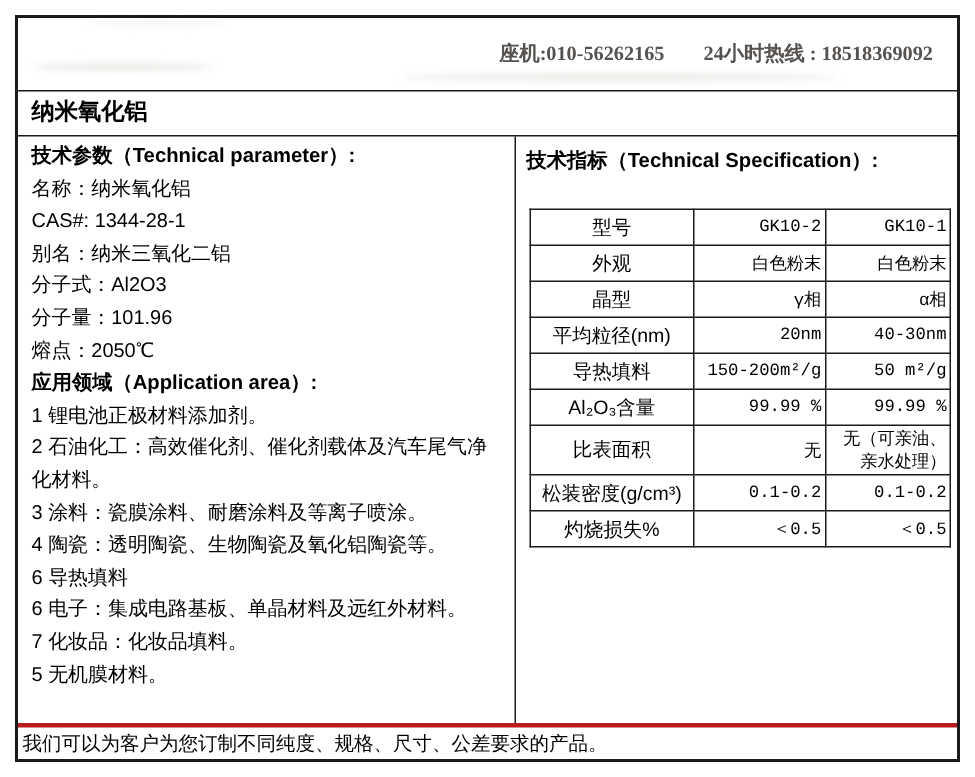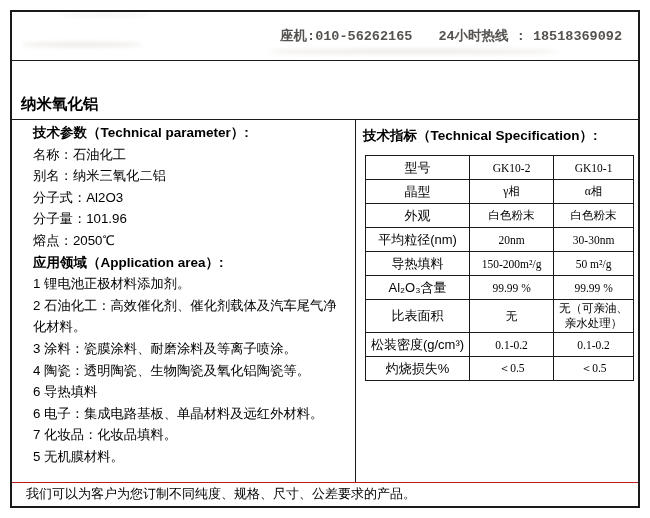--- a/index.html
+++ b/index.html
@@ -24,60 +24,60 @@
     background: transparent;
     display: flex; flex-direction: column;
     box-sizing: content-box;
   }
 
   .contact {
     height: 49px; box-sizing: border-box;
     border-bottom: 1px solid #1a1a1a;
     display: flex; justify-content: flex-end; align-items: center;
     gap: 26px; padding-right: 16px;
-    font-family: Liberation Mono, monospace;
+    font-family: Liberation Serif, serif;
     font-weight: bold; font-size: 13.5px; color: #55524f;
   }
 
   .titlebar {
     height: 30px; box-sizing: border-box;
     border-bottom: 1px solid #1a1a1a;
     line-height: 28px; padding-left: 9px;
-    font-weight: bold; font-size: 15.5px; margin-top: 29px;
+    font-weight: bold; font-size: 15.5px;
   }
 
   .main { flex: 1; display: flex; min-height: 0; }
 
   .left {
     width: 332px; box-sizing: border-box;
     border-right: 1px solid #1a1a1a;
     padding: 2px 12px 0 9px;
-    font-size: 13.3px; line-height: 21.6px; margin-left: 12px;
+    font-size: 13.3px; line-height: 21.6px;
   }
   .h { font-weight: bold; font-size: 13.5px; }
 
   .right { flex: 1; box-sizing: border-box; padding: 4px 4px 0 7px; }
-  .right .h { line-height: 23px; margin-bottom: 8px; }
+  .right .h { line-height: 23px; margin-bottom: 21px; }
 
   table.spec { border-collapse: collapse; margin-left: 2px; table-layout: fixed; }
   .spec td {
     border: 1px solid #1a1a1a;
     text-align: center; vertical-align: middle;
     font-size: 13px; padding: 1px 2px; height: 21px;
     overflow: hidden;
   }
   .spec td.lbl { width: 106px; }
-  .spec td.val { font-family: Liberation Serif, serif; font-size: 11.5px; }
+  .spec td.val { font-family: Liberation Mono, monospace; font-size: 11.5px; text-align: right; }
   .spec td.c1 { width: 84px; }
   .spec td.c2 { width: 80px; }
 
   .footerbar {
     height: 24px; box-sizing: border-box;
-    border-top: 1px solid #b91c1c;
-    line-height: 22px; padding-left: 14px;
+    border-top: 3px solid #b91c1c;
+    line-height: 22px; padding-left: 3px;
     font-size: 13px;
   }
 </style>
 </head>
 <body>
 
 <div class="page">
   <div class="smudge s1"></div>
   <div class="smudge s2"></div>
   <div class="smudge s3"></div>
@@ -88,21 +88,22 @@
       <span>座机:010-56262165</span>
       <span>24小时热线 : 18518369092</span>
     </div>
 
     <div class="titlebar">纳米氧化铝</div>
 
     <div class="main">
 
       <div class="left">
         <div class="h">技术参数（Technical parameter）:</div>
-        <div class="line">名称：石油化工</div>
+        <div class="line">名称：纳米氧化铝</div>
+        <div class="line">CAS#: 1344-28-1</div>
         <div class="line">别名：纳米三氧化二铝</div>
         <div class="line">分子式：Al2O3</div>
         <div class="line">分子量：101.96</div>
         <div class="line">熔点：2050℃</div>
         <div class="h">应用领域（Application area）:</div>
         <div class="line">1 锂电池正极材料添加剂。</div>
         <div class="line">2 石油化工：高效催化剂、催化剂载体及汽车尾气净化材料。</div>
         <div class="line">3 涂料：瓷膜涂料、耐磨涂料及等离子喷涂。</div>
         <div class="line">4 陶瓷：透明陶瓷、生物陶瓷及氧化铝陶瓷等。</div>
         <div class="line">6 导热填料</div>
@@ -114,33 +115,33 @@
       <div class="right">
         <div class="h">技术指标（Technical Specification）:</div>
         <table class="spec">
           <tbody>
             <tr>
               <td class="lbl">型号</td>
               <td class="val c1">GK10-2</td>
               <td class="val c2">GK10-1</td>
             </tr>
             <tr>
+              <td class="lbl">外观</td>
+              <td class="val c1">白色粉末</td>
+              <td class="val c2">白色粉末</td>
+            </tr>
+            <tr>
               <td class="lbl">晶型</td>
               <td class="val c1">γ相</td>
               <td class="val c2">α相</td>
             </tr>
             <tr>
-              <td class="lbl">外观</td>
-              <td class="val c1">白色粉末</td>
-              <td class="val c2">白色粉末</td>
-            </tr>
-            <tr>
               <td class="lbl">平均粒径(nm)</td>
               <td class="val c1">20nm</td>
-              <td class="val c2">30-30nm</td>
+              <td class="val c2">40-30nm</td>
             </tr>
             <tr>
               <td class="lbl">导热填料</td>
               <td class="val c1">150-200m²/g</td>
               <td class="val c2">50 m²/g</td>
             </tr>
             <tr>
               <td class="lbl">Al₂O₃含量</td>
               <td class="val c1">99.99 %</td>
               <td class="val c2">99.99 %</td>

